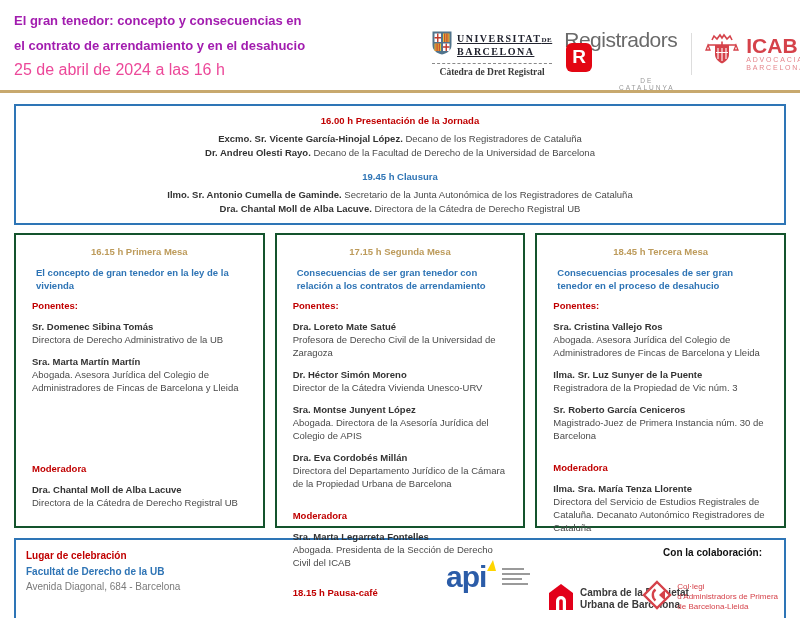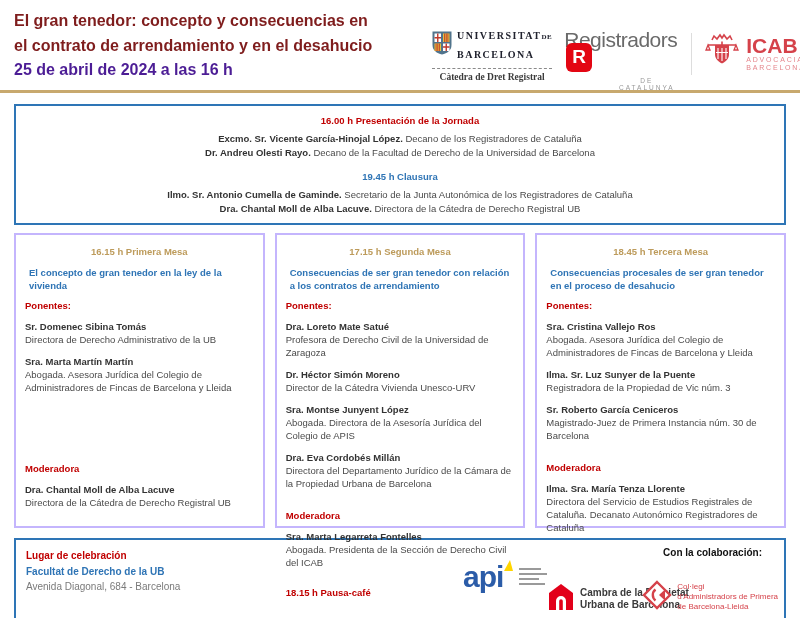--- a/index.html
+++ b/index.html
@@ -3,29 +3,29 @@
 <meta charset="utf-8">
 <style>
   * { margin:0; padding:0; box-sizing:border-box; }
   html,body { background:#fff; }
   body { font-family:"Liberation Sans", sans-serif; }
   .page { width:800px; height:618px; position:relative; overflow:hidden; background:#fff; }
 
   
   .header { display:flex; padding:8px 10px 0 14px; height:90px; }
   .title-block { width:404px; flex-shrink:0; }
-  .title-line { color:#7f1d1d; font-weight:bold; font-size:16px; line-height:25px; white-space:nowrap; }
-  .date-line { color:#4c1d95; font-weight:bold; font-size:16px; margin-top:3px; white-space:nowrap; }
+  .title-line { color:#a21caf; font-weight:bold; font-size:13px; line-height:25px; white-space:nowrap; }
+  .date-line { color:#ec4899; font-weight:normal; font-size:16px; margin-top:3px; white-space:nowrap; }
   .header-divider { width:2px; background:#C8A96E; margin:16px 8px 6px 6px; }
   .logos { flex:1; display:flex; align-items:center; gap:12px; padding-top:10px; }
 
   .ub-logo { display:flex; flex-direction:column; }
   .ub-top { display:flex; align-items:center; gap:5px; }
   .ub-name { font-family:"Liberation Serif", serif; color:#20222e; font-weight:bold; font-size:10px;
-             letter-spacing:1.5px; line-height:18px; }
+             letter-spacing:1.5px; line-height:12px;text-decoration:underline; }
   .ub-name .tiny { font-size:7px; letter-spacing:0.5px; }
   .ub-sub { font-family:"Liberation Serif", serif; color:#3b3b3b; font-weight:bold; font-size:9.5px;
             border-top:1px dashed #8a8a8a; margin-top:4px; padding-top:3px; text-align:center; }
 
   .reg-logo { position:relative; padding-right:2px; margin-top:10px; }
   .reg-text { font-size:21px; color:#6a6a6a; letter-spacing:-0.5px; }
   .reg-rbox { display:inline-flex; align-items:center; justify-content:center; position:relative; top:-9px; left:2px;
               width:26px; height:29px; background:#E30613; color:#fff; border-radius:6px;
               font-weight:bold; font-size:19px; }
   .reg-sub { font-size:6.5px; color:#999; letter-spacing:2px; text-align:center; margin:-4px 0 0 52px; }
@@ -42,41 +42,41 @@
   
   .pres-box { margin:11px 14px 0; border:2px solid #2E75B6; text-align:center; padding:6px 8px 7px;
               font-size:9.5px; line-height:14px; color:#3F3F3F; }
   .pres-header { color:#C00000; font-weight:bold; margin:2px 0 4px; }
   .pres-header.blue { color:#2E74B5; margin-top:10px; }
   .pres-line .sp-name { font-weight:bold; color:#333; }
   .pres-line .sp-role { color:#4a4a4a; }
 
   
   .mesas { display:flex; gap:10px; margin:8px 14px 0; height:295px; }
-  .mesa { flex:1; border:2px solid #c4b5fd; padding:6px 9px 8px; font-size:9.5px; line-height:13px;
+  .mesa { flex:1; border:2px solid #14532d; padding:6px 16px 8px; font-size:9.5px; line-height:13px;
           color:#404040; display:flex; flex-direction:column; }
   .mesa-time { color:#BD9B5B; font-weight:bold; text-align:center; margin:4px 0 8px; }
   .mesa-title { color:#2E74B5; font-weight:bold; text-align:left; padding:0 4px; min-height:27px; margin-bottom:2px; }
   .section-label { color:#C00000; font-weight:bold; margin:4px 0 8px; }
   .section-label.mod { margin-top:auto; padding-top:10px; }
   .entry { margin-bottom:9px; }
   .entry .e-name { font-weight:bold; color:#333; }
   .entry .e-role { color:#4a4a4a; }
   .pausa { color:#C00000; font-weight:bold; margin-top:8px; }
 
   
   .footer-box { margin:10px 14px 0; border:2px solid #2E75B6; display:flex; height:86px; }
   .venue { width:372px; padding:8px 10px; font-size:10px; line-height:15.5px; flex-shrink:0; }
   .v-label { color:#C00000; font-weight:bold; }
   .v-faculty { color:#2E74B5; font-weight:bold; }
   .v-room { color:#3a3a3a; font-weight:bold; }
   .v-address { color:#7a7a7a; }
   .collab { flex:1; position:relative; }
   .collab-label { position:absolute; top:7px; right:22px; font-size:10px; font-weight:bold; color:#111; }
-  .api-logo { position:absolute; left:75px; top:22px; display:flex; align-items:flex-start; }
+  .api-logo { position:absolute; left:58px; top:22px; display:flex; align-items:flex-start; }
   .api-text { color:#2b5ca8; font-weight:bold; font-size:30px; line-height:30px; letter-spacing:-1px; }
   .api-tri { width:0; height:0; border-left:6px solid transparent; border-right:3px solid transparent;
              border-bottom:11px solid #FFD500; margin:-2px 0 0 1px; }
   .api-small { margin:6px 0 0 6px; display:flex; flex-direction:column; gap:3px; }
   .api-small i { display:block; height:2px; background:#9a9a9a; }
   .api-small i:nth-child(1){width:22px;} .api-small i:nth-child(2){width:28px;}
   .api-small i:nth-child(3){width:20px;} .api-small i:nth-child(4){width:26px;}
   .cambra-logo { position:absolute; left:160px; bottom:7px; display:flex; align-items:center; gap:6px; }
   .cambra-text { font-size:10px; font-weight:bold; color:#3a3a3a; line-height:12.5px; }
   .colegi-logo { position:absolute; right:6px; bottom:8px; display:flex; align-items:center; gap:5px; }

